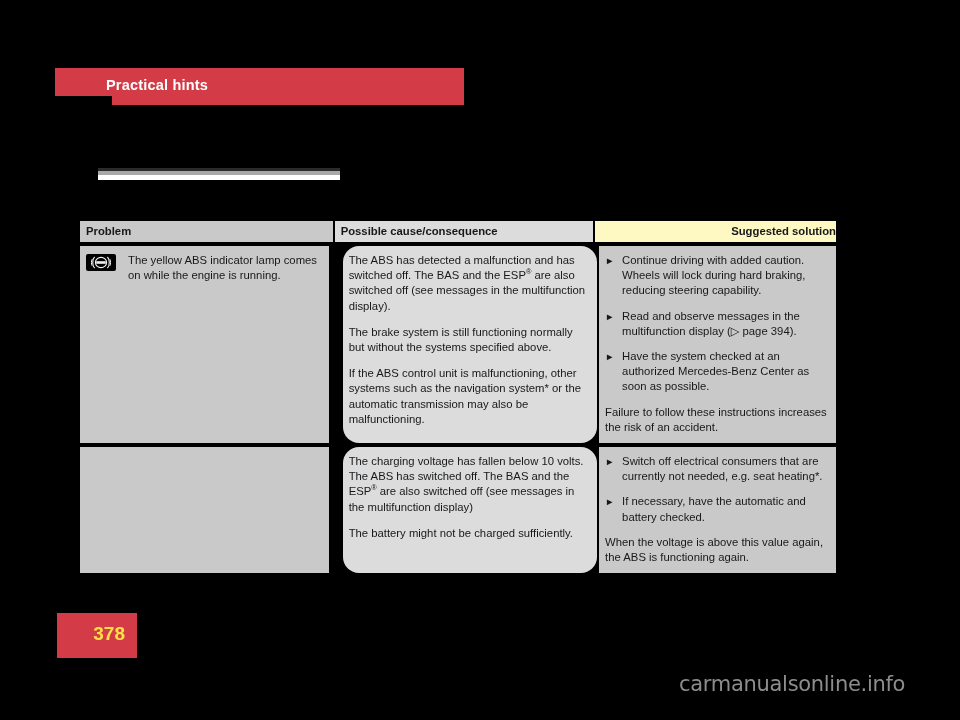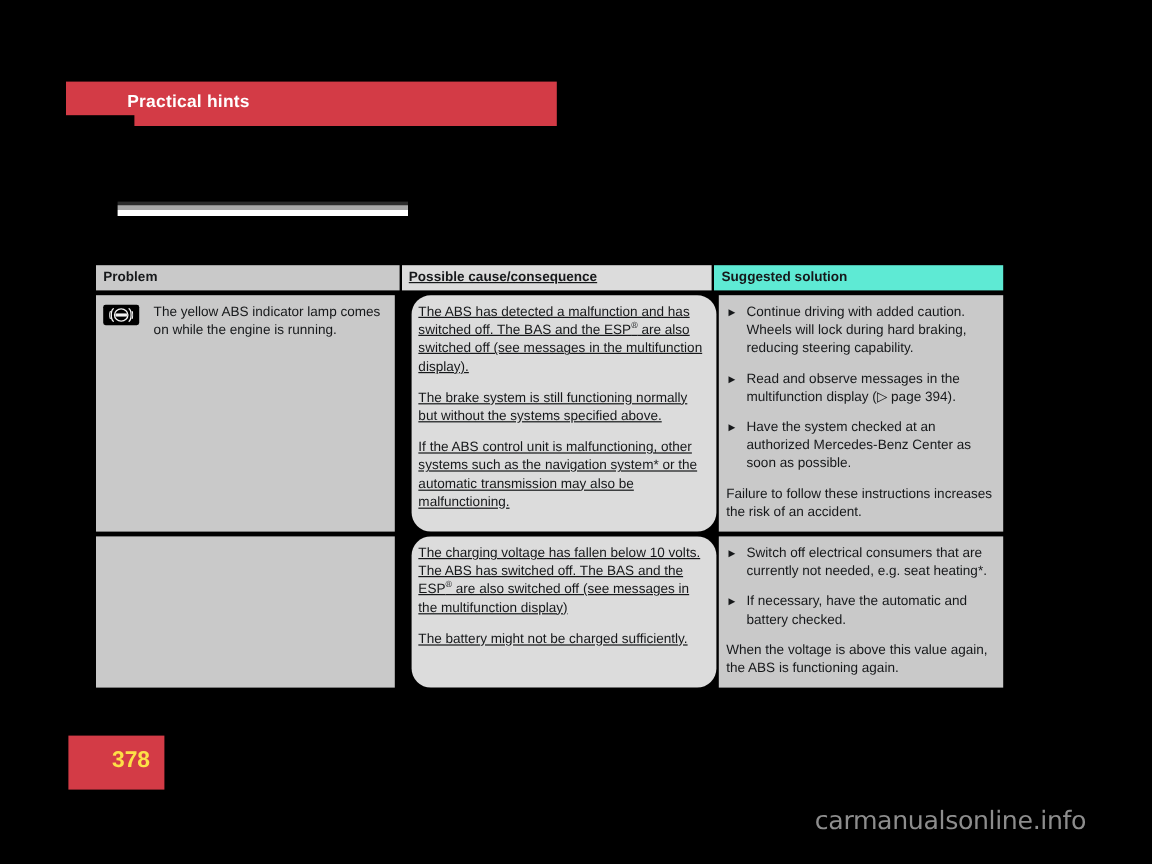--- a/index.html
+++ b/index.html
@@ -66,35 +66,35 @@
     width: 756px;
   }
   .trow {
     display: flex;
     width: 756px;
     align-items: stretch;
   }
   .row-gap { height: 4px; background: #000000; width: 756px; }
 
   .c1 { width: 254px; }
-  .c2 { width: 260px; text-decoration: underline; }
+  .c2 { width: 260px; }
   .c3 { width: 242px; }
 
   
   .hdr { height: 21px; }
   .hdr .cell {
     font-size: 11.3px;
     font-weight: bold;
     color: #16181a;
     padding: 3px 0 0 6px;
     line-height: 14px;
   }
   .hdr .c1 { background: #c9c9c9; }
   .hdr .c2 { background: #dcdcdc; margin-left: 2px; }
-  .hdr .c3 { background: #5eead4; margin-left: 2px; }
+  .hdr .c3 { background: #fef9c3; margin-left: 2px; text-align: right; }
 
   
   .body-cell {
     font-size: 11.3px;
     line-height: 15.2px;
     color: #16181a;
     padding: 7px 9px 8px 6px;
   }
   .bcol1 { background: #c9c9c9; }
   .bcol2 { background: #dcdcdc; margin-left: 14px; border-radius: 16px; }

